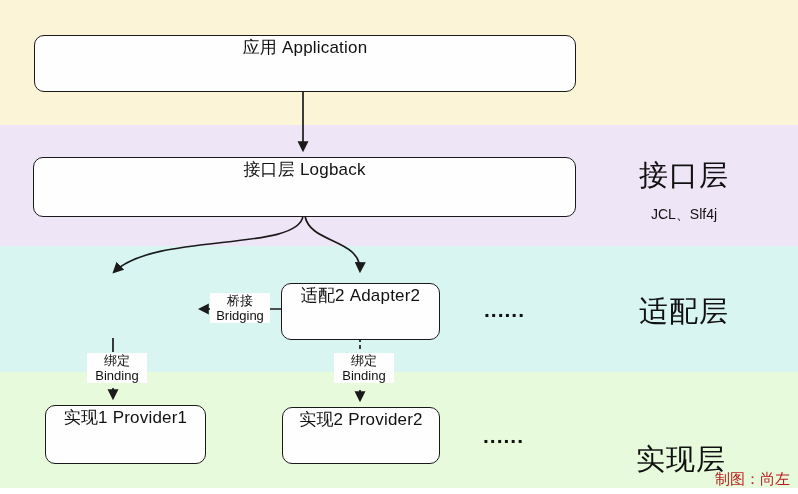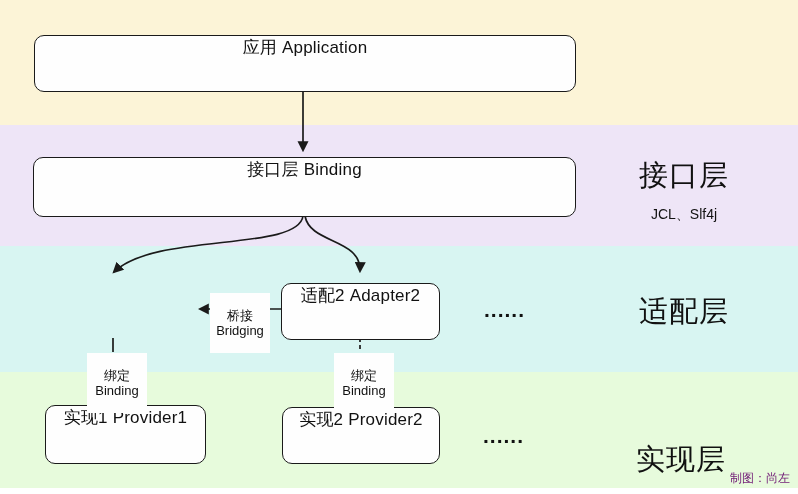--- a/index.html
+++ b/index.html
@@ -42,28 +42,28 @@
   .ls-provider{left:560px;top:453px;width:238px;}
   .ellipsis{
     position:absolute;z-index:3;font-size:21px;font-weight:700;
     letter-spacing:1px;white-space:nowrap;
   }
   .ell-adapter{left:484px;top:298px;}
   .ell-provider{left:483px;top:424px;}
   .edge-label{
     position:absolute;z-index:4;background:#fefefe;
     text-align:center;font-size:13px;line-height:15px;
-    padding:15px 4px;white-space:nowrap;
+    padding:0 4px;white-space:nowrap;
   }
   .el-bridging{left:210px;top:293px;width:52px;}
   .el-binding1{left:87px;top:353px;width:52px;}
   .el-binding2{left:334px;top:353px;width:52px;}
   .watermark{
     position:absolute;z-index:3;right:8px;top:470px;
-    font-size:12px;font-weight:500;color:#701a75;white-space:nowrap;
+    font-size:15px;font-weight:500;color:#b91c1c;white-space:nowrap;
   }
 </style>
 </head>
 <body>
 
 <div id="stage">
 
   <div class="band band-app" style="background: rgb(252, 244, 215);"></div>
   <div class="band band-facade" style="background: rgb(238, 229, 247);"></div>
   <div class="band band-adapter" style="background: rgb(216, 245, 242);"></div>
@@ -83,21 +83,21 @@
     <path d="M113,338 L113,352" stroke="#1a1a1a" stroke-width="1.7" fill="none"></path>
     <path d="M113,388 L113,398" stroke="#1a1a1a" stroke-width="1.7" fill="none" marker-end="url(#arrow)"></path>
     <path d="M360,338 L360,352" stroke="#1a1a1a" stroke-width="1.7" fill="none" stroke-dasharray="4 3"></path>
     <path d="M360,390 L360,400" stroke="#1a1a1a" stroke-width="1.7" fill="none" stroke-dasharray="4 3" marker-end="url(#arrow)"></path>
   </svg>
 
   <div class="node node-app">
     <span>应用 Application</span>
   </div>
   <div class="node node-facade">
-    <span>接口层 Binding</span>
+    <span>接口层 Logback</span>
   </div>
   <div class="node node-adapter2">
     <span>适配2 Adapter2</span>
   </div>
   <div class="node node-provider1">
     <span>实现1 Provider1</span>
   </div>
   <div class="node node-provider2">
     <span>实现2 Provider2</span>
   </div>

